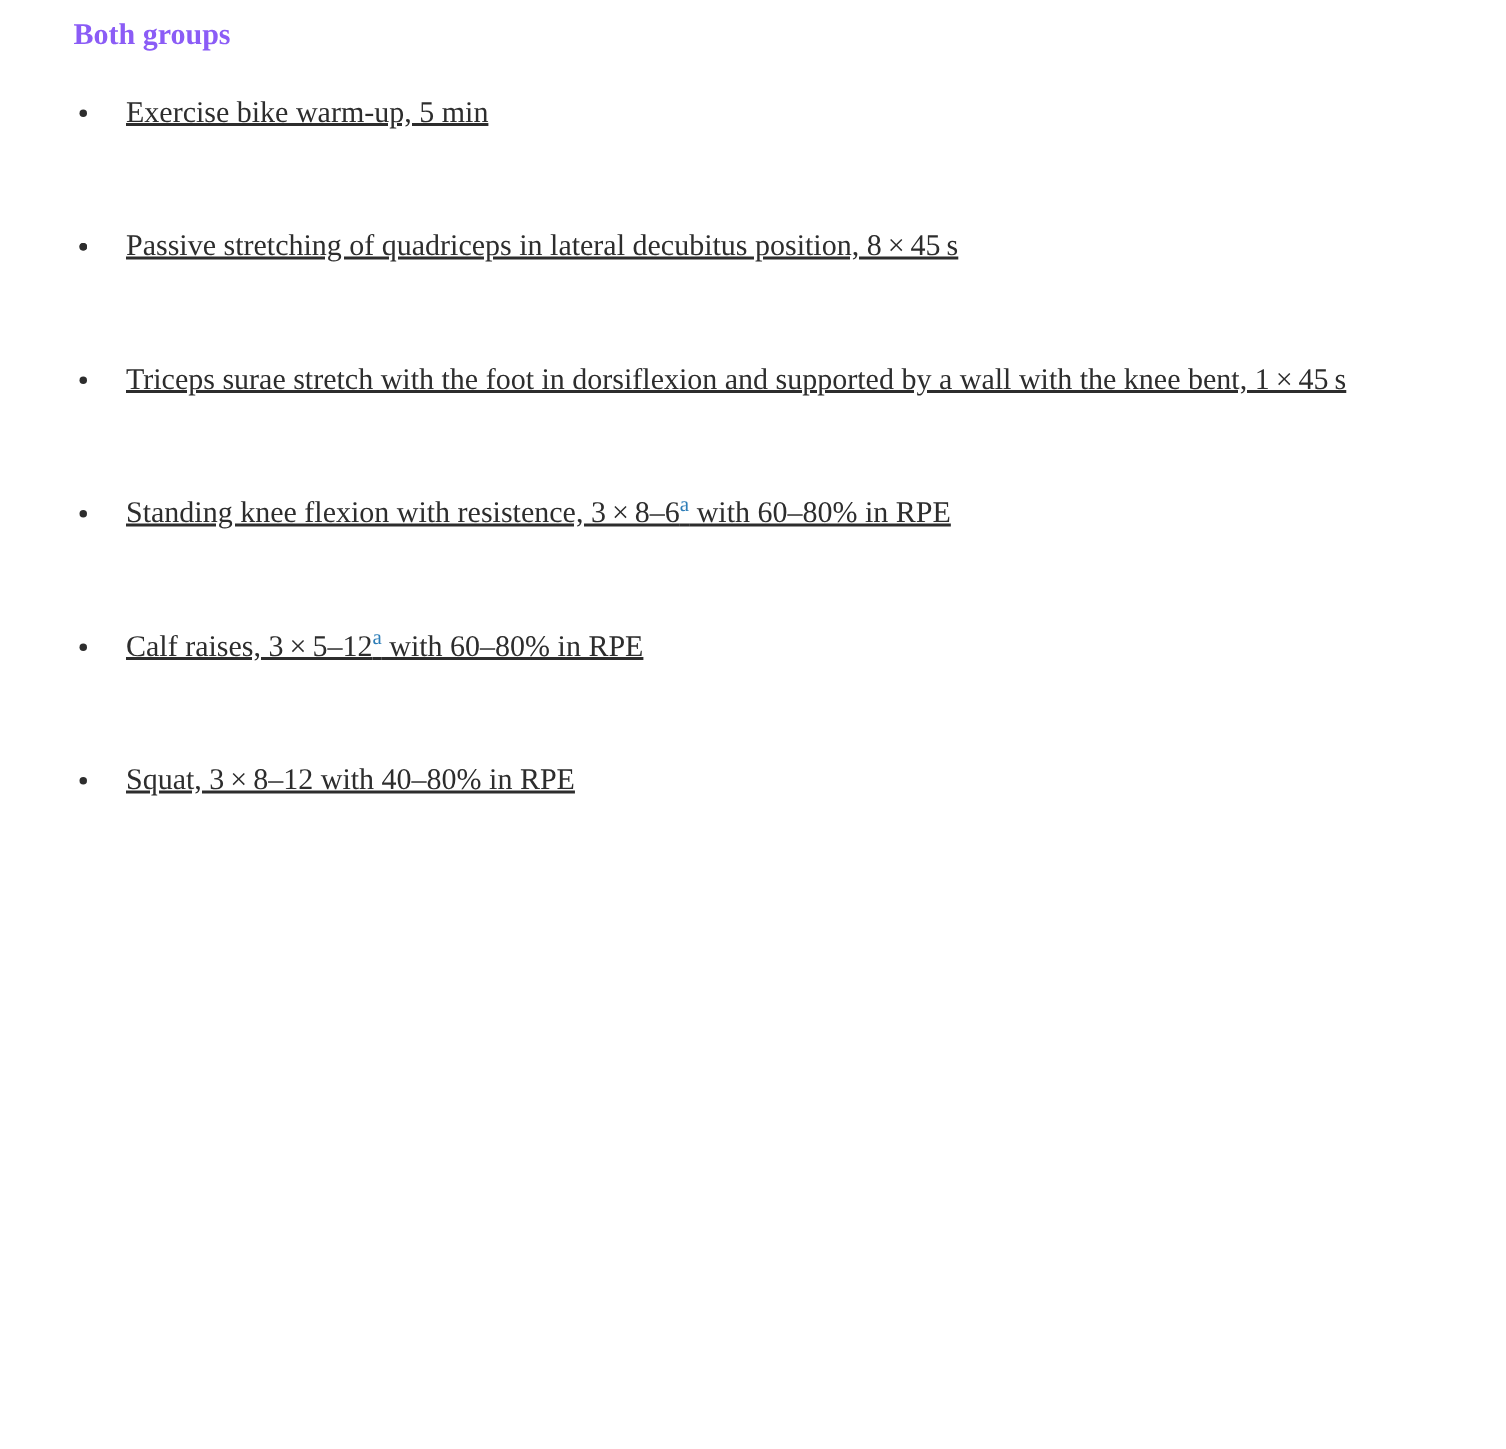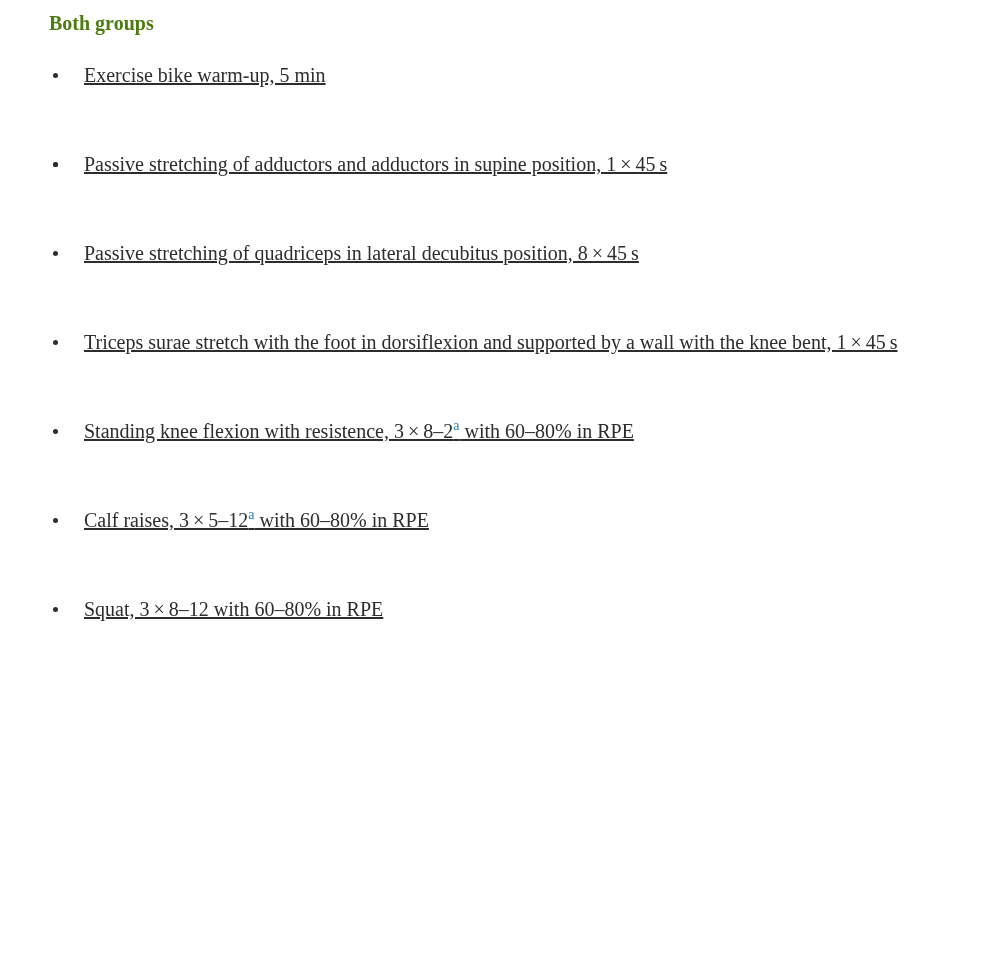--- a/index.html
+++ b/index.html
@@ -15,21 +15,21 @@
     color: #2d2d2d;
   }
   .page {
     padding: 11px 29px 0 49px;
   }
   .section-heading {
     font-size: 20px;
     line-height: 24px;
     font-weight: 700;
     margin: 0 0 22px 0;
-    color: #4d7c0f;
+    color: #8b5cf6;
   }
   ul.exercise-list {
     list-style: none;
     margin: 0;
     padding: 0;
     text-decoration: underline;
   }
   ul.exercise-list li {
     position: relative;
     padding-left: 35px;
@@ -58,27 +58,26 @@
 </head>
 <body>
 
 <div class="page">
   <h3 class="section-heading">Both groups</h3>
   <ul class="exercise-list">
   <li><span class="bullet"></span><span>Exercise bike warm-up, 5 min</span></li>
 
   <li><span class="bullet"></span></li>
 
-  <li><span class="bullet"></span><span>Passive stretching of adductors and adductors in supine position, 1 × 45 s</span></li>
 
   <li><span class="bullet"></span><span>Passive stretching of quadriceps in lateral decubitus position, 8 × 45 s</span></li>
 
   <li><span class="bullet"></span><span>Triceps surae stretch with the foot in dorsiflexion and supported by a wall with the knee bent, 1 × 45 s</span></li>
 
 
 
-  <li><span class="bullet"></span><span>Standing knee flexion with resistence, 3 × 8–2</span><a class="footnote" href="#">a</a><span> with 60–80% in RPE</span></li>
+  <li><span class="bullet"></span><span>Standing knee flexion with resistence, 3 × 8–6</span><a class="footnote" href="#">a</a><span> with 60–80% in RPE</span></li>
 
   <li><span class="bullet"></span><span>Calf raises, 3 × 5–12</span><a class="footnote" href="#">a</a><span> with 60–80% in RPE</span></li>
 
-  <li><span class="bullet"></span><span>Squat, 3 × 8–12 with 60–80% in RPE</span></li>
+  <li><span class="bullet"></span><span>Squat, 3 × 8–12 with 40–80% in RPE</span></li>
 </ul>
 </div>
 
 </body></html>

